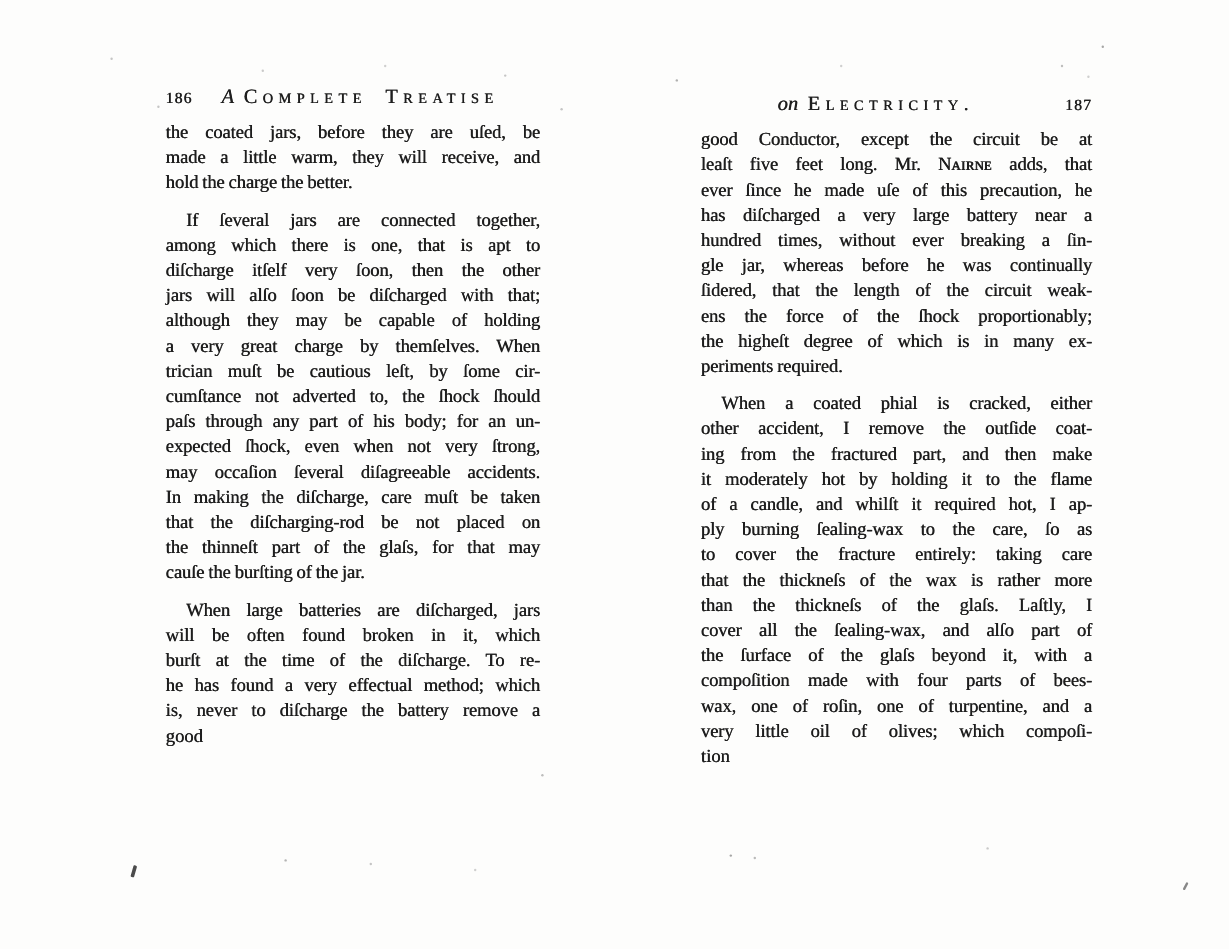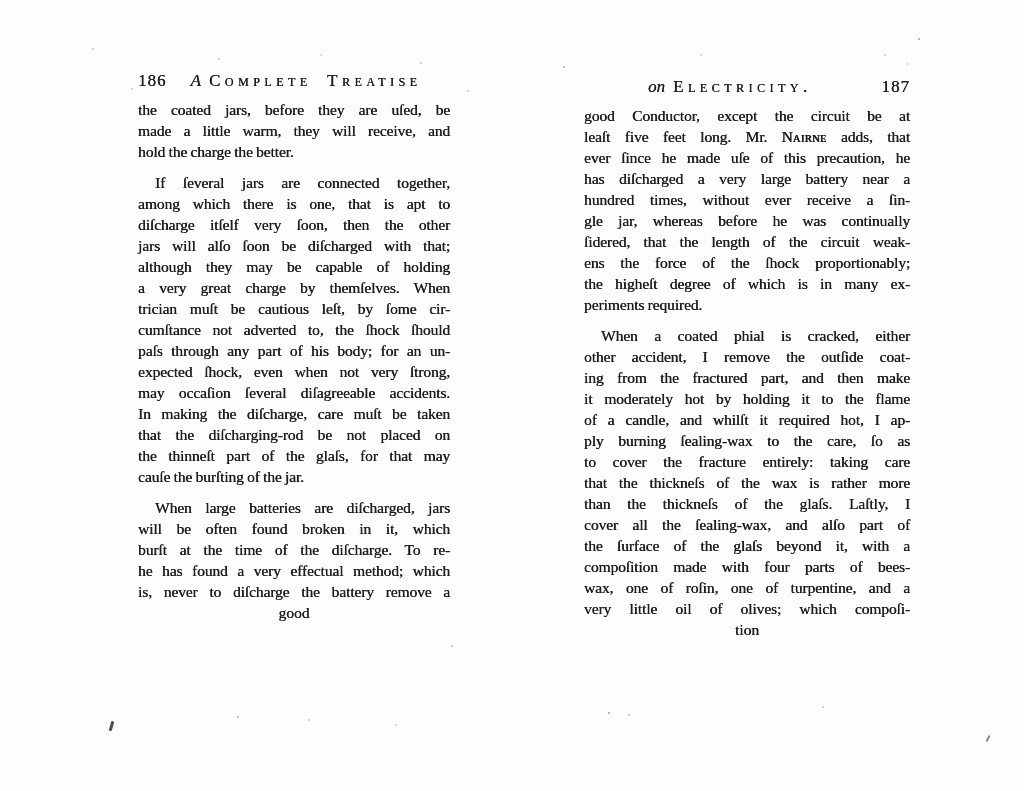--- a/index.html
+++ b/index.html
@@ -18,21 +18,21 @@
   .left-col  { left: 138px; top: 70px; width: 312px; }
   .right-col { left: 584px; top: 76px; width: 326px; }
 
   .header {
     display: flex;
     align-items: baseline;
     line-height: 21px;
     margin-bottom: 8px;
     white-space: nowrap;
   }
-  .pagenum { font-size: 17px; letter-spacing: 1px; }
+  .pagenum { font-size: 13px; letter-spacing: 1px; }
   .header .gap-left  { width: 24px; }
   .header .gap-right { flex: 1; }
   .right-col .header .lead-space { width: 64px; }
   .title-prefix { font-style: italic; font-size: 17px; margin-right: 8px; }
   .caps {
     font-variant: small-caps;
     font-size: 17px;
     letter-spacing: 4.5px;
     word-spacing: 7px;
   }
@@ -46,21 +46,21 @@
     word-spacing: -0.5px;
     text-align: justify;
     text-align-last: justify;
   }
   .line.last { text-align-last: left; }
   .para.indent .line:first-child { text-indent: 17px; }
 
   .catchword {
     font-size: 15.5px;
     line-height: 21px;
-    text-align: center;
+    text-align: left;
   }
 
   
   .speck-layer {
     position: absolute; left: 0; top: 0;
     width: 2px; height: 2px;
     background: transparent;
     border-radius: 50%;
     box-shadow:
       92px 48px 0 0 rgba(70,70,70,0.30),
@@ -150,21 +150,21 @@
     <span class="caps">Electricity.</span>
     <span class="gap-right"></span>
     <span class="pagenum">187</span>
   </div>
   <div class="page-body">
       <div class="para">
         <div class="line">good Conductor, except the circuit be at</div>
         <div class="line">leaſt five feet long.  Mr. Nᴀɪʀɴᴇ adds, that</div>
         <div class="line">ever ſince he made uſe of this precaution, he</div>
         <div class="line">has diſcharged a very large battery near a</div>
-        <div class="line">hundred times, without ever receive a ſin-</div>
+        <div class="line">hundred times, without ever breaking a ſin-</div>
         <div class="line">gle jar, whereas before he was continually</div>
         <div class="line">ſidered, that the length of the circuit weak-</div>
         <div class="line">ens the force of the ſhock proportionably;</div>
         <div class="line">the higheſt degree of which is in many ex-</div>
         <div class="line last">periments required.</div>
       </div>
       <div class="para indent">
         <div class="line">When a coated phial is cracked, either</div>
         <div class="line">other accident, I remove the outſide coat-</div>
         <div class="line">ing from the fractured part, and then make</div>

